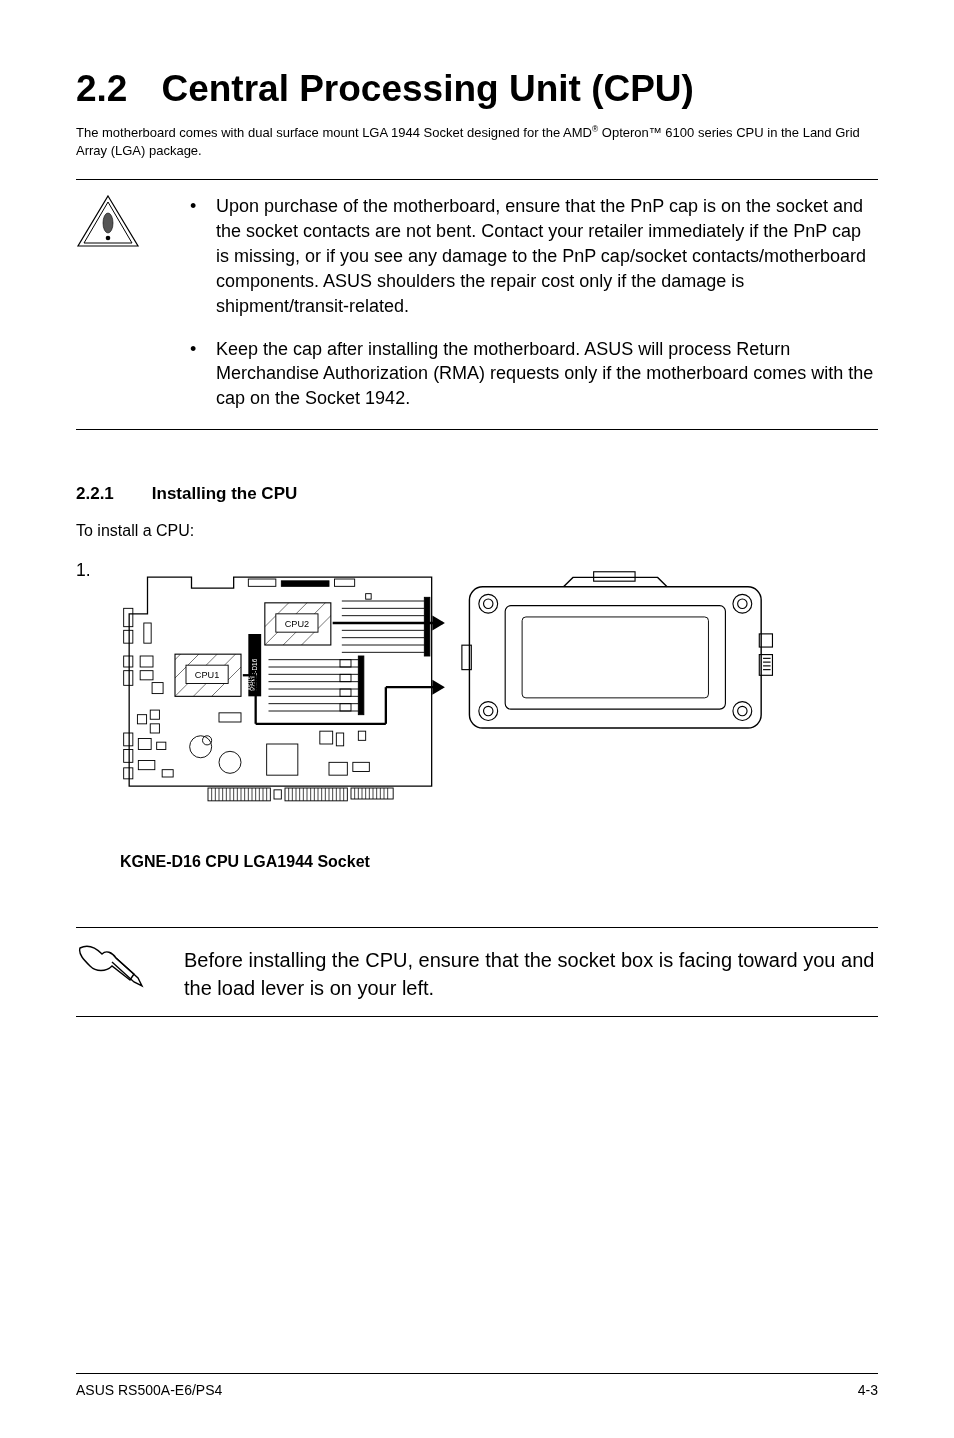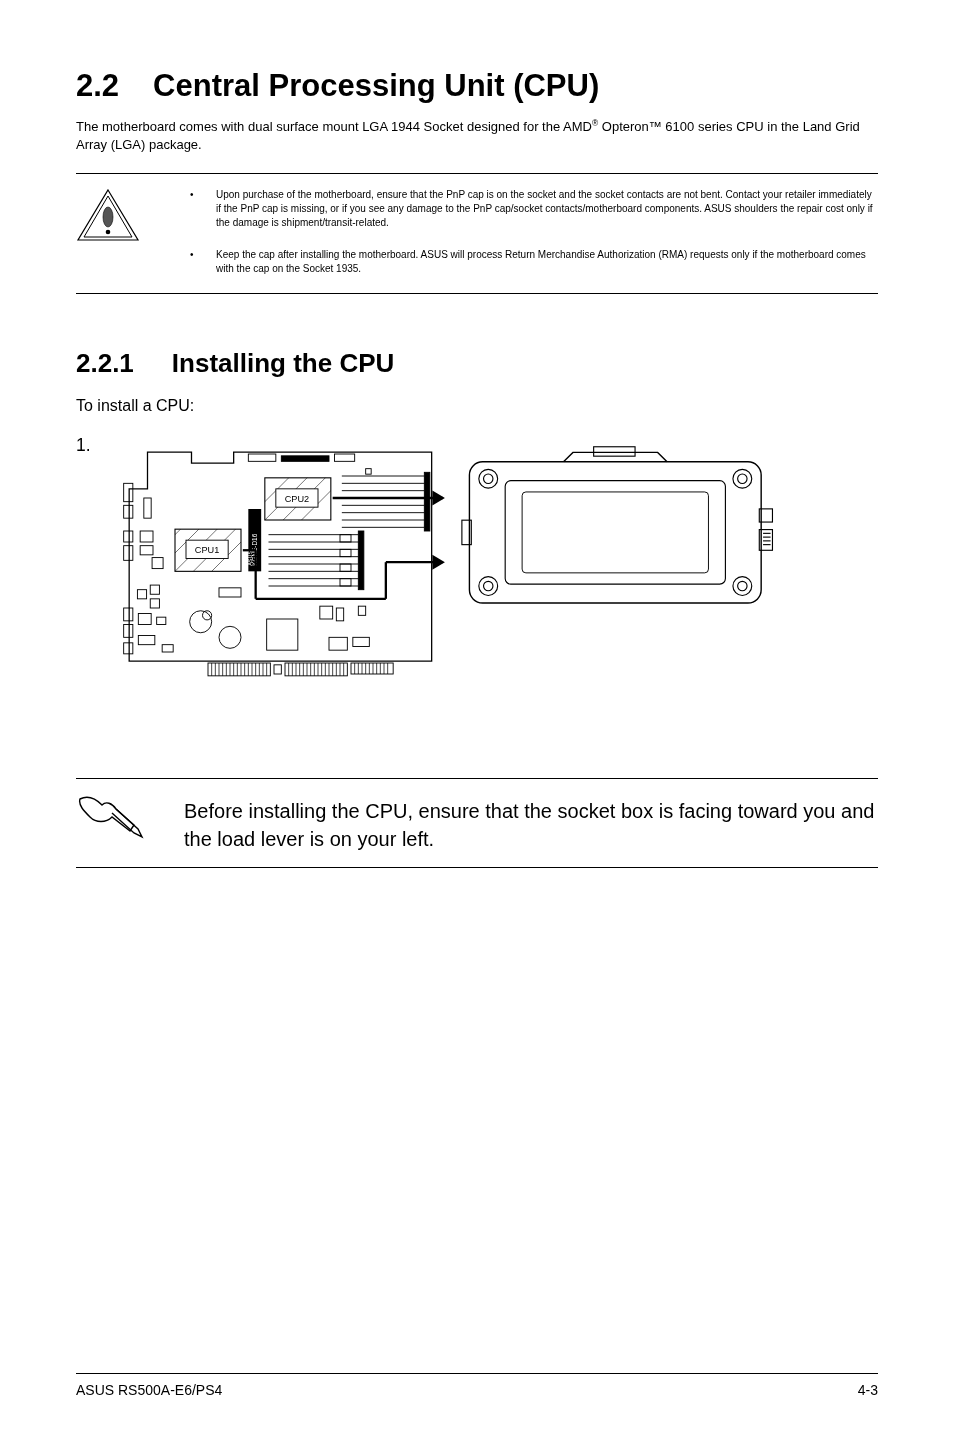--- a/index.html
+++ b/index.html
@@ -7,21 +7,21 @@
     margin: 0;
     padding: 68px 76px 40px 76px;
     font-family: Arial, Helvetica, sans-serif;
     color: #000;
     background: #fff;
     width: 954px;
     min-height: 1438px;
     position: relative;
   }
   .h1 {
-    font-size: 31px;
+    font-size: 37px;
     font-weight: bold;
     margin-bottom: 14px;
   }
   .h1 .num { display: inline-block; margin-right: 34px; }
   .intro {
     font-size: 13px;
     line-height: 1.35;
     margin-bottom: 20px;
   }
   .intro sup { font-size: 0.65em; vertical-align: super; }
@@ -32,40 +32,40 @@
     padding: 14px 0 18px 0;
     margin-bottom: 54px;
   }
   .note-icon-col {
     width: 108px;
     flex: 0 0 108px;
     padding-top: 0;
   }
   .note-body-col {
     flex: 1;
-    font-size: 10px;
+    font-size: 18px;
     line-height: 1.38;
   }
   .note-body-col ul {
     margin: 0; padding: 0; list-style: none;
   }
   .note-body-col li {
     margin-bottom: 18px;
     position: relative;
     padding-left: 32px;
   }
   .note-body-col li:last-child { margin-bottom: 0; }
   .note-body-col li::before {
     content: "•";
     position: absolute;
     left: 6px;
     top: 0;
   }
   .h2 {
-    font-size: 26px;
+    font-size: 17px;
     font-weight: bold;
     margin-bottom: 18px;
   }
   .h2 .num { display: inline-block; margin-right: 38px; }
   .para {
     font-size: 16px;
     margin-bottom: 20px;
   }
   .step {
     font-size: 17.5px;
@@ -130,21 +130,21 @@
     <svg width="64" height="56" viewBox="0 0 64 56">
       <polygon points="32,2 62,52 2,52" fill="none" stroke="#000" stroke-width="1.2"></polygon>
       <polygon points="32,8 56,49 8,49" fill="none" stroke="#000" stroke-width="1"></polygon>
       <ellipse cx="32" cy="29" rx="5" ry="10" fill="#555" stroke="#000" stroke-width="0.6"></ellipse>
       <circle cx="32" cy="44" r="2.3" fill="#000"></circle>
     </svg>
   </div>
   <div class="note-body-col">
     <ul>
       <li>Upon purchase of the motherboard, ensure that the PnP cap is on the socket and the socket contacts are not bent. Contact your retailer immediately if the PnP cap is missing, or if you see any damage to the PnP cap/socket contacts/motherboard components. ASUS shoulders the repair cost only if the damage is shipment/transit-related.</li>
-      <li>Keep the cap after installing the motherboard. ASUS will process Return Merchandise Authorization (RMA) requests only if the motherboard comes with the cap on the Socket 1935.</li>
+      <li>Keep the cap after installing the motherboard. ASUS will process Return Merchandise Authorization (RMA) requests only if the motherboard comes with the cap on the Socket 1942.</li>
     </ul>
   </div>
 </div>
 
 <div class="h2">
   <span class="num">2.2.1</span><span>Installing the CPU</span>
 </div>
 
 <div class="para">To install a CPU:</div>
 
@@ -328,20 +328,21 @@
         <line x1="232" y1="60" x2="352" y2="60"></line>
         <polygon points="352,60 342,54 342,66"></polygon>
         <line x1="134" y1="117" x2="148" y2="117"></line>
         <line x1="148" y1="117" x2="148" y2="170"></line>
         <line x1="148" y1="170" x2="290" y2="170"></line>
         <line x1="290" y1="170" x2="290" y2="130"></line>
         <line x1="290" y1="130" x2="352" y2="130"></line>
         <polygon points="352,130 342,124 342,136"></polygon>
       </g>
     </svg>
+    <div class="fig-caption">KGNE-D16 CPU LGA1944 Socket</div>
   </div>
 
   <svg class="socket-svg" viewBox="0 0 340 190">
 
     <rect x="10" y="20" width="310" height="150" rx="14" fill="none" stroke="#000" stroke-width="1.5"></rect>
 
     <path d="M 110 20 L 120 10 L 210 10 L 220 20" fill="none" stroke="#000" stroke-width="1.5"></path>
     <rect x="142" y="4" width="44" height="10" fill="none" stroke="#000" stroke-width="1.2"></rect>
 
     <g fill="none" stroke="#000" stroke-width="1.2">

